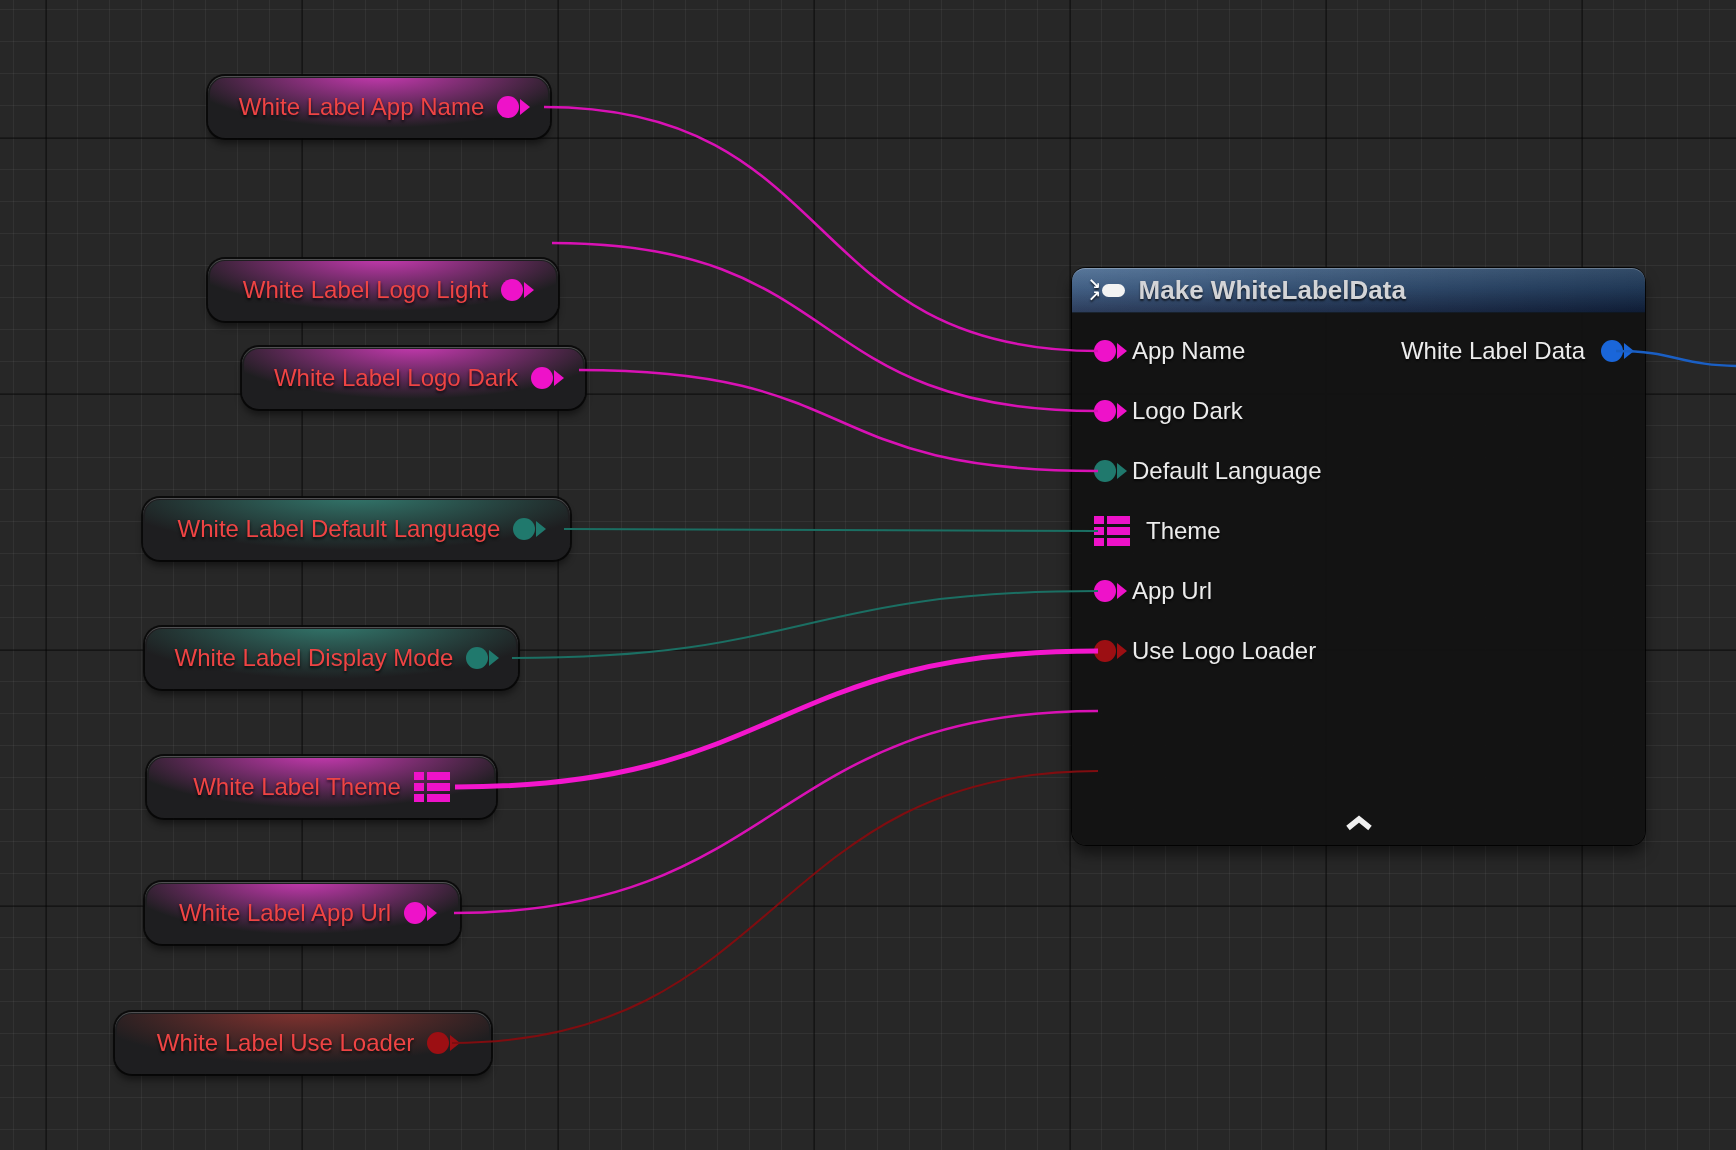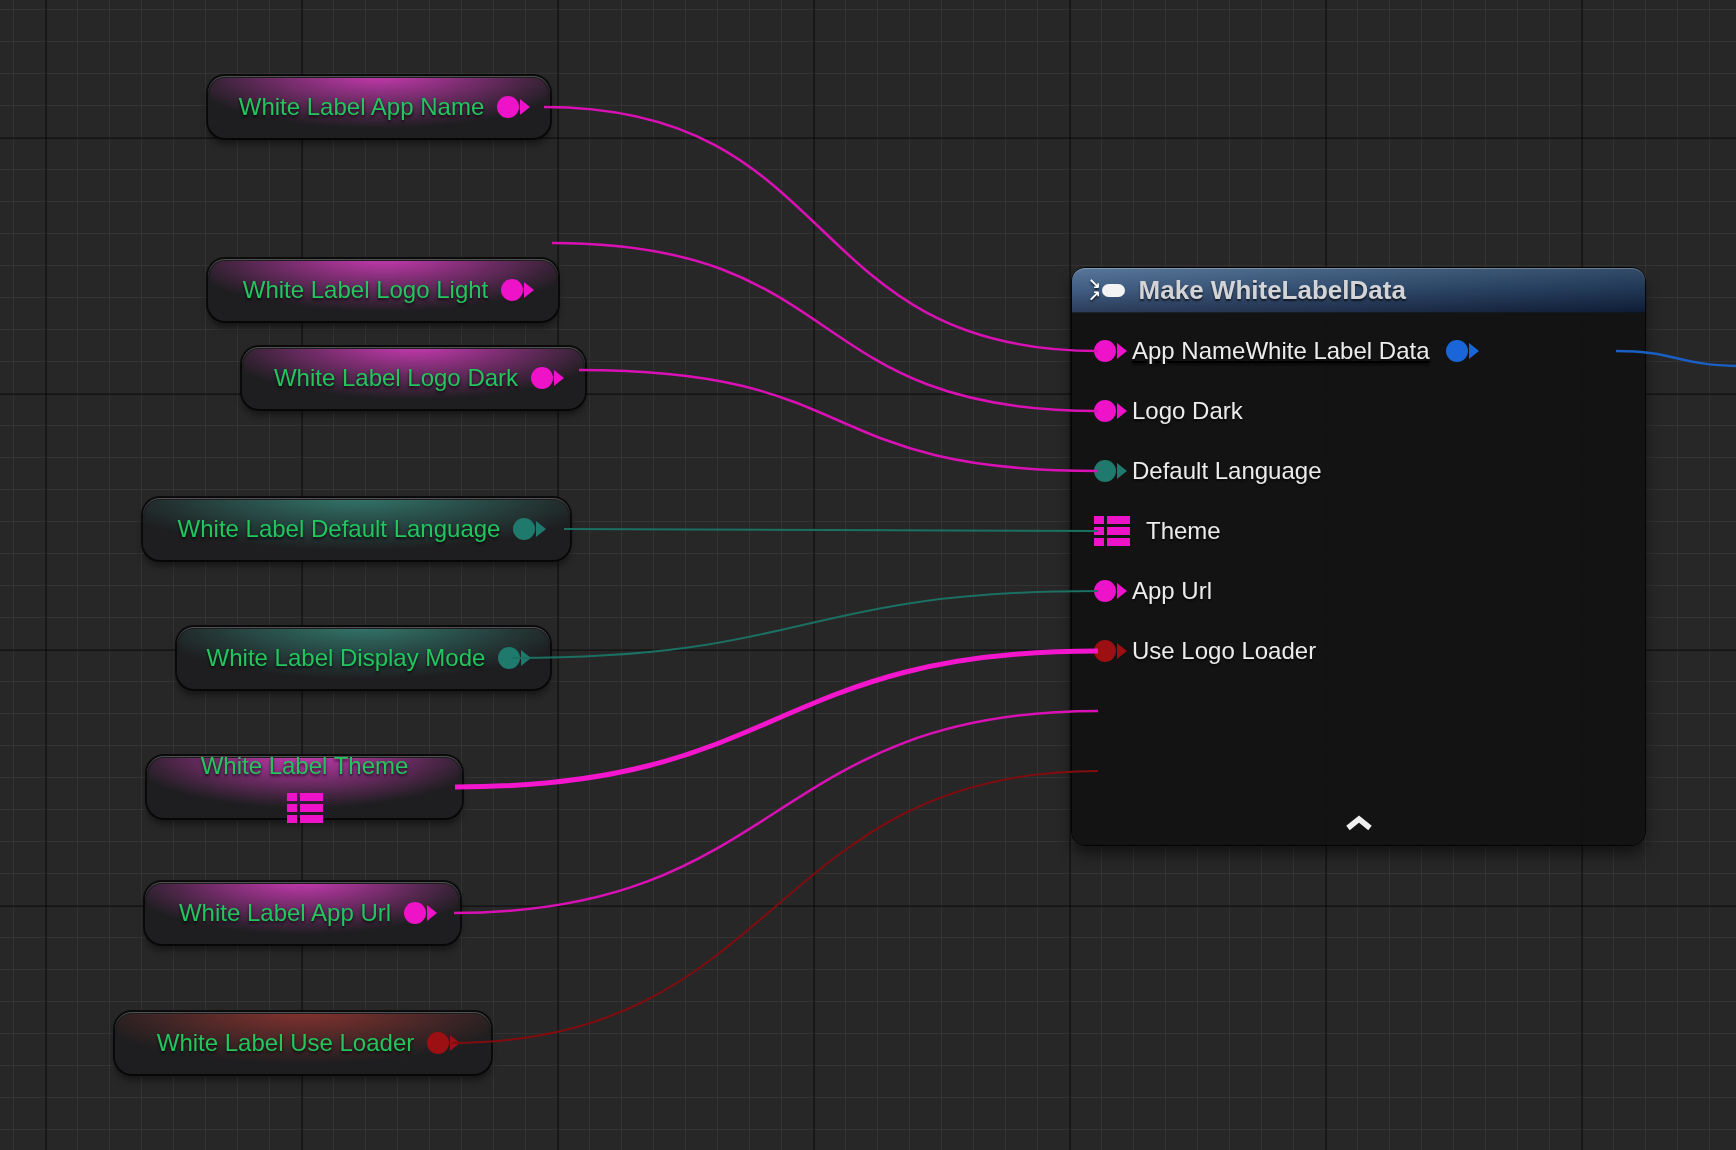--- a/index.html
+++ b/index.html
@@ -24,21 +24,21 @@
   .w-struct{stroke:var(--c-struct_wire);stroke-width:5px;}
   .w-enum{stroke:var(--c-enum_wire);stroke-width:2px;}
   .w-bool{stroke:var(--c-bool_wire);stroke-width:2px;}
   .w-out{stroke:var(--c-output_wire);stroke-width:2.5px;}
 
   
   .vn{
     position:absolute;height:62px;border-radius:17px;z-index:2;
     background:#1e1e20;
     display:flex;align-items:center;justify-content:center;gap:13px;
-    color:#22c55e;font-size:24px;
+    color:#ef4444;font-size:24px;
     text-shadow:0 2px 3px rgba(0,0,0,0.75);
     box-shadow:0 6px 7px rgba(0,0,0,0.45), 0 0 0 2px rgba(8,8,8,0.85), inset 0 1px 0 rgba(255,255,255,0.22);
     cursor:pointer;
   }
   .vn::before{
     content:"";position:absolute;inset:2px;border-radius:15px;pointer-events:none;
     background:radial-gradient(95% 155% at 50% -10%, var(--glow) 0%, rgba(0,0,0,0) 62%);
   }
   .vn > *{position:relative;z-index:1;}
   .t-string{--glow:rgba(214,60,190,0.95);}
@@ -77,21 +77,21 @@
     box-shadow:inset 0 1px 0 rgba(255,255,255,0.25);
     display:flex;align-items:center;gap:14px;padding:0 16px;
     color:#d3d4d7;font-weight:bold;font-size:26px;
     text-shadow:0 2px 2px rgba(0,0,0,0.65);
   }
   .mk-icon{display:flex;align-items:center;}
   .mk-icon .arrs{display:flex;flex-direction:column;font-family:"DejaVu Sans",sans-serif;font-size:15px;line-height:12px;color:#fff;font-weight:700;}
   .mk-icon .cap{width:23px;height:13px;background:#f3f3f3;border-radius:7px;margin-left:1px;}
   .mk-pins{padding-top:8px;}
   .mk-row{height:60px;display:flex;align-items:center;padding:0 22px;}
-  .mk-row.split{text-decoration:underline;}
+  .mk-row.split{justify-content:space-between;}
   .mk-in,.mk-out{display:flex;align-items:center;gap:16px;}
   .mk-label{color:#ececec;font-size:24px;text-shadow:0 2px 2px rgba(0,0,0,0.6);}
   .collapse{position:absolute;bottom:12px;left:50%;transform:translateX(-50%);width:34px;height:20px;display:flex;align-items:center;justify-content:center;cursor:pointer;}
 </style>
 </head>
 <body>
 
 <div class="canvas">
 
   <svg class="wires" width="1736" height="1150" viewBox="0 0 1736 1150">
@@ -119,26 +119,26 @@
   <div class="vn t-string" style="left:242px;top:347px;width:343px;">
     <span>White Label Logo Dark</span>
     <span class="pin c-string"></span>
   </div>
 
   <div class="vn t-enum" style="left:143px;top:498px;width:427px;align-items:center;">
     <span>White Label Default Language</span>
     <span class="pin c-enum"></span>
   </div>
 
-  <div class="vn t-enum" style="left:145px;top:627px;width:373px;margin-left:32px;">
+  <div class="vn t-enum" style="left:145px;top:627px;width:373px;">
     <span>White Label Display Mode</span>
     <span class="pin c-enum"></span>
   </div>
 
-  <div class="vn t-struct" style="left:147px;top:756px;width:315px;flex-direction:column;">
+  <div class="vn t-struct" style="left:147px;top:756px;width:349px;">
     <span>White Label Theme</span>
     <span class="sicon">
         <i></i>
         <i></i>
         <i></i>
         <i></i>
         <i></i>
         <i></i>
       </span>
   </div>

